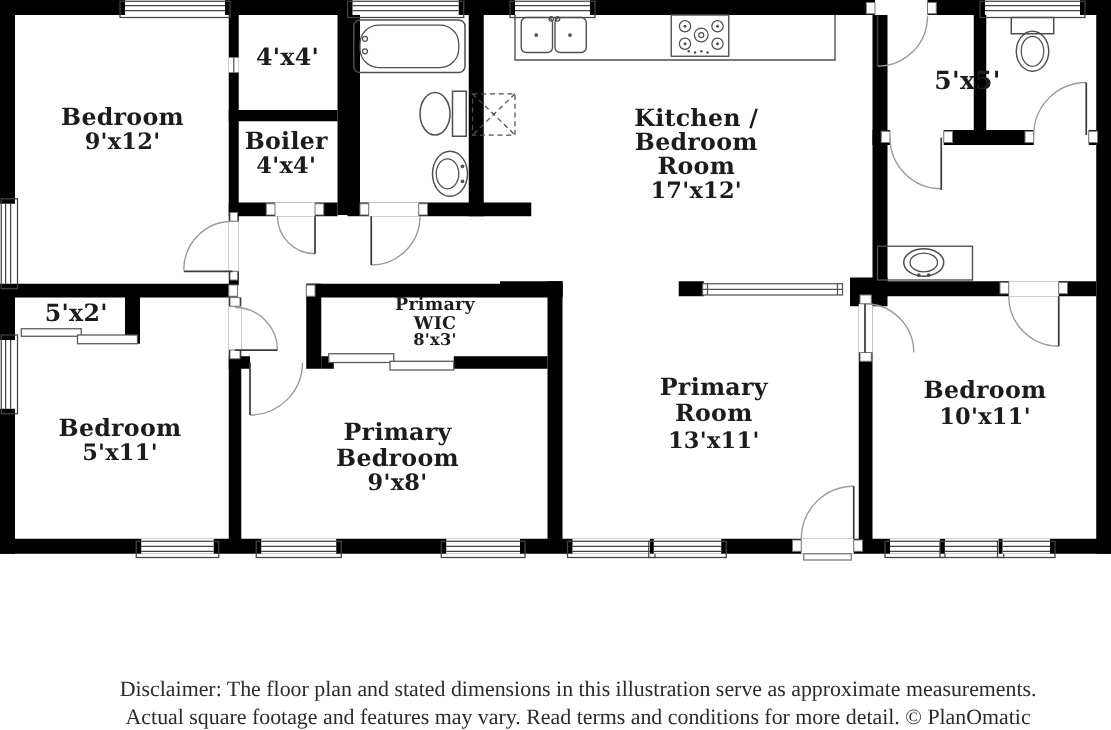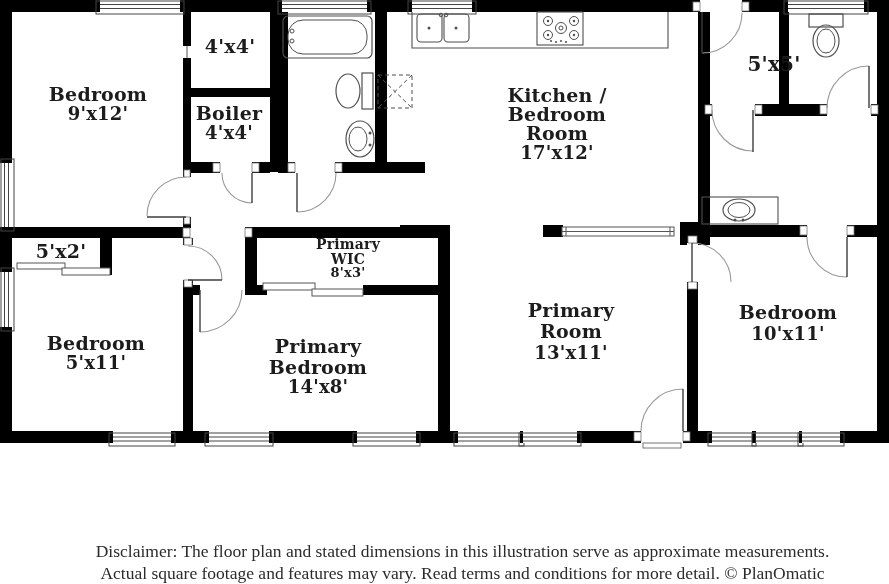--- a/index.html
+++ b/index.html
@@ -233,21 +233,21 @@
 
   <div class="room-label lbl-sm" style="left:348px;top:237px">
     <div>Primary</div>
     <div>WIC</div>
     <div class="dims">8'x3'</div>
   </div>
 
   <div class="room-label" style="left:318px;top:336px;line-height:20.5px">
     <div>Primary</div>
     <div>Bedroom</div>
-    <div class="dims">14'x8'</div>
+    <div class="dims">9'x8'</div>
   </div>
 
   <div class="room-label" style="left:571px;top:300px;line-height:21px">
     <div>Primary</div>
     <div>Room</div>
     <div class="dims">13'x11'</div>
   </div>
 
   <div class="room-label" style="left:788px;top:302px;line-height:21px">
     <div>Bedroom</div>

